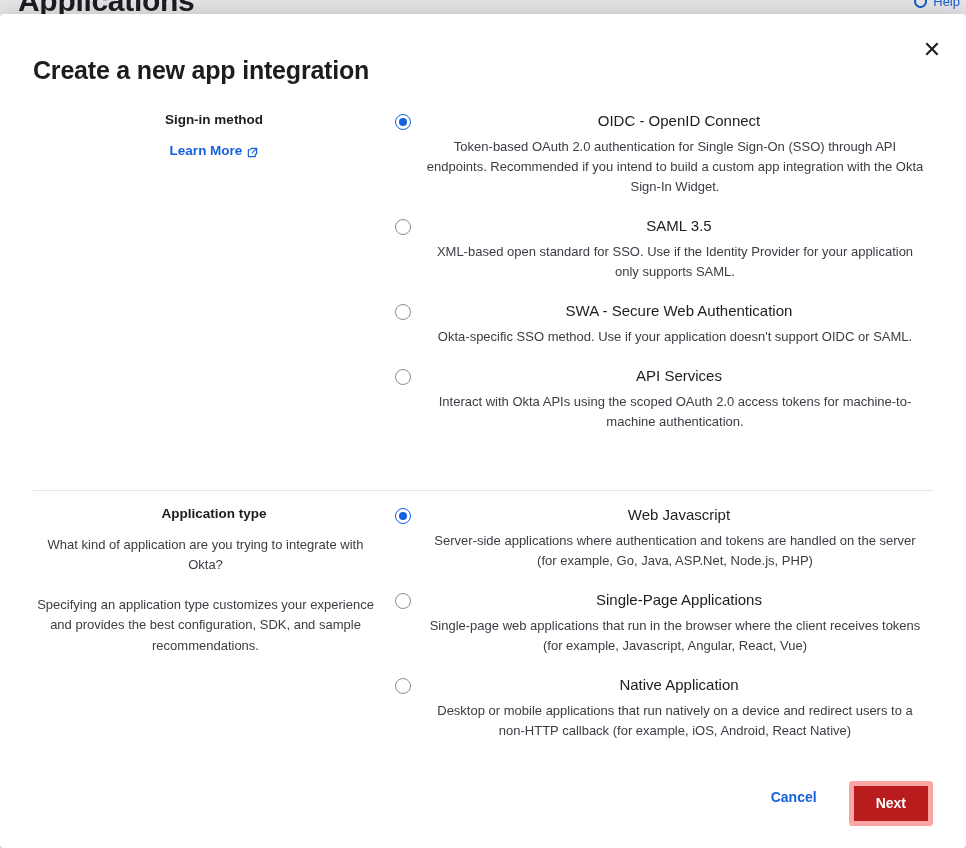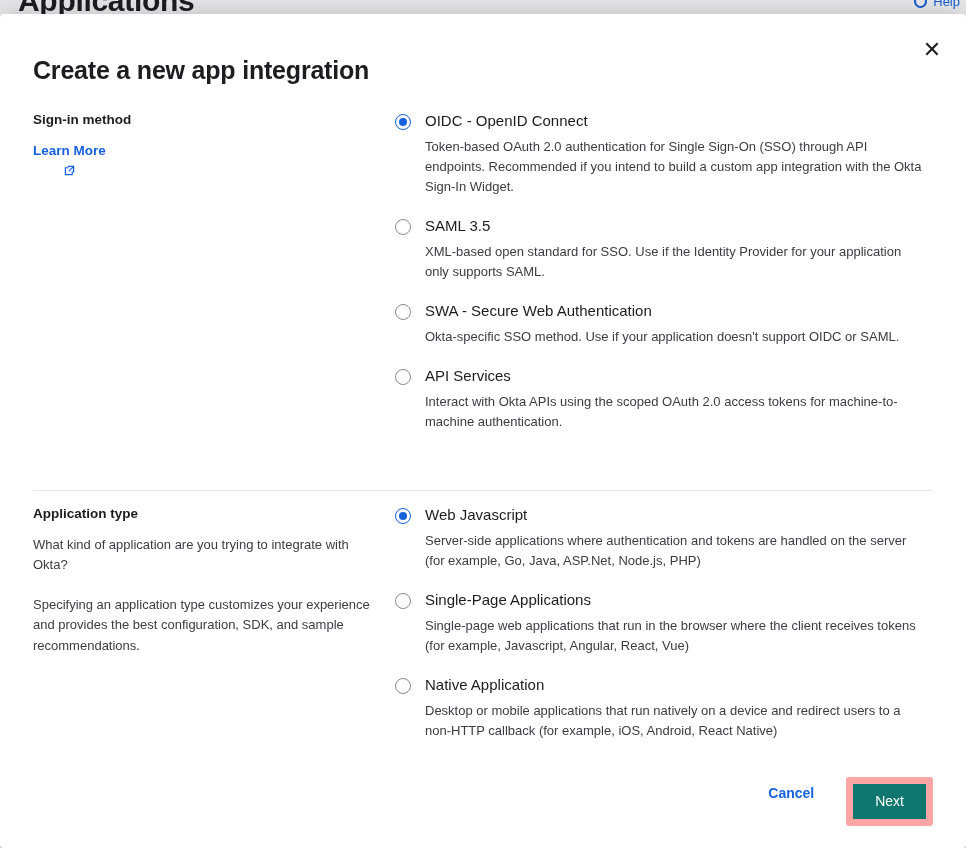--- a/index.html
+++ b/index.html
@@ -142,20 +142,21 @@
     position: absolute;
     left: 33px;
     right: 33px;
   }
   #section-signin { top: 96px; }
   #section-apptype { top: 490px; }
 
   .section-inner {
     display: flex;
     align-items: flex-start;
+    text-align: center;
   }
   .section-left {
     width: 362px;
     flex: 0 0 362px;
     padding-top: 2px;
   }
   .section-right {
     flex: 1 1 auto;
     padding-top: 2px;
   }
@@ -168,21 +169,20 @@
   }
   .learn-more {
     font-size: 13.5px;
     font-weight: bold;
     color: #1662dd;
     text-decoration: none;
     display: inline-flex;
     align-items: center;
     gap: 5px;
     cursor: pointer;
-    flex-direction: column;
   }
   .ext-icon {
     display: inline-block;
     width: 11px; height: 11px;
     position: relative;
     top: 1px;
   }
   .help-text {
     font-size: 13px;
     color: #3c3c44;
@@ -264,24 +264,24 @@
     padding: 9px 18px;
     line-height: 1.1;
   }
   .btn-cancel {
     background: transparent;
     border: none;
     color: #1662dd;
     font-weight: bold;
   }
   .btn-next {
-    background: #0f766e;
-    border: 7px solid #fca5a5;
+    background: #b91c1c;
+    border: 5px solid #fca5a5;
     color: #ffffff;
-    font-weight: normal;
+    font-weight: bold;
     padding: 10px 22px;
   }
 </style>
 </head>
 <body>
 
 <div id="bg-page">
   <div class="bg-title">Applications</div>
 
   <div class="bg-right-chip">

